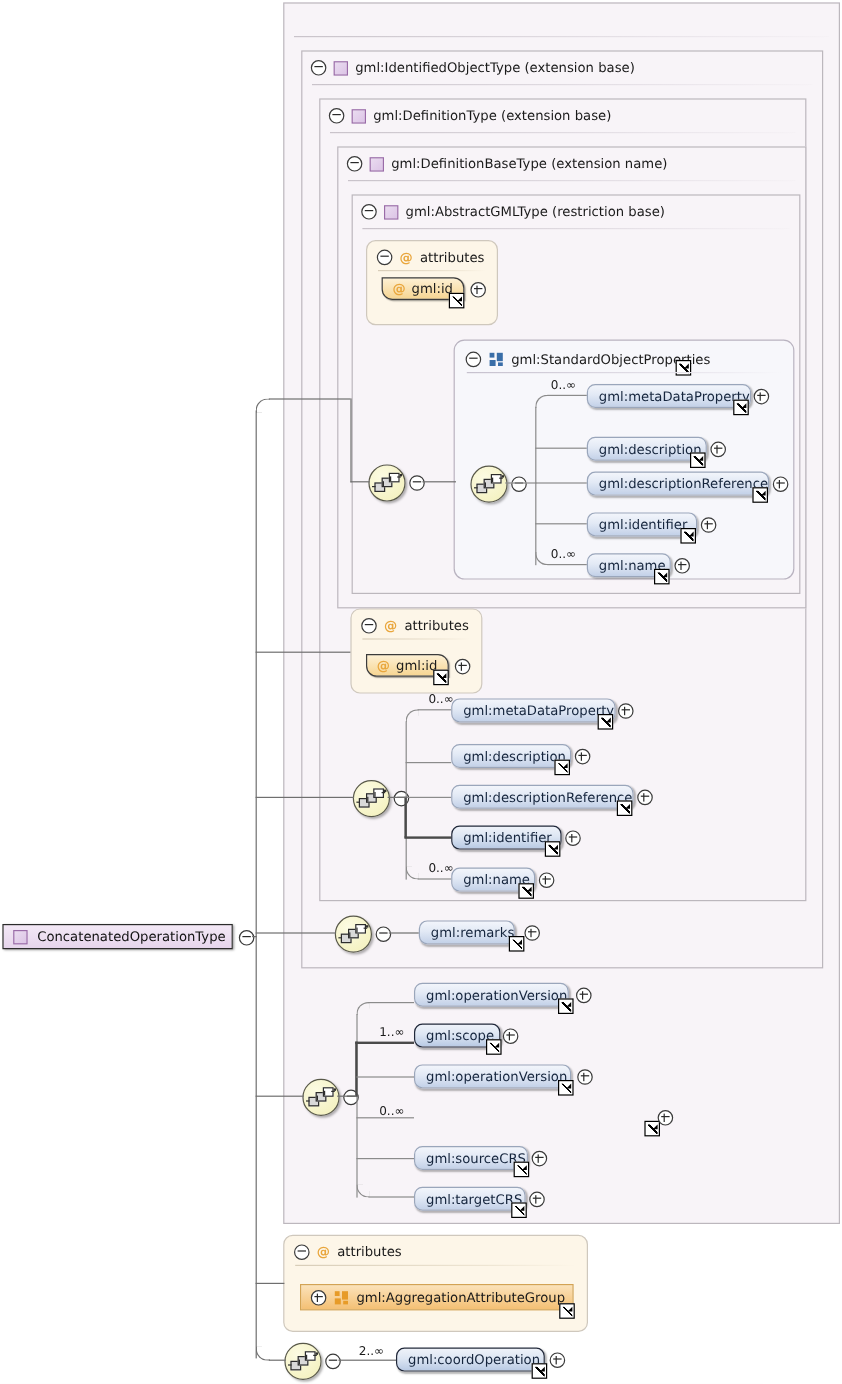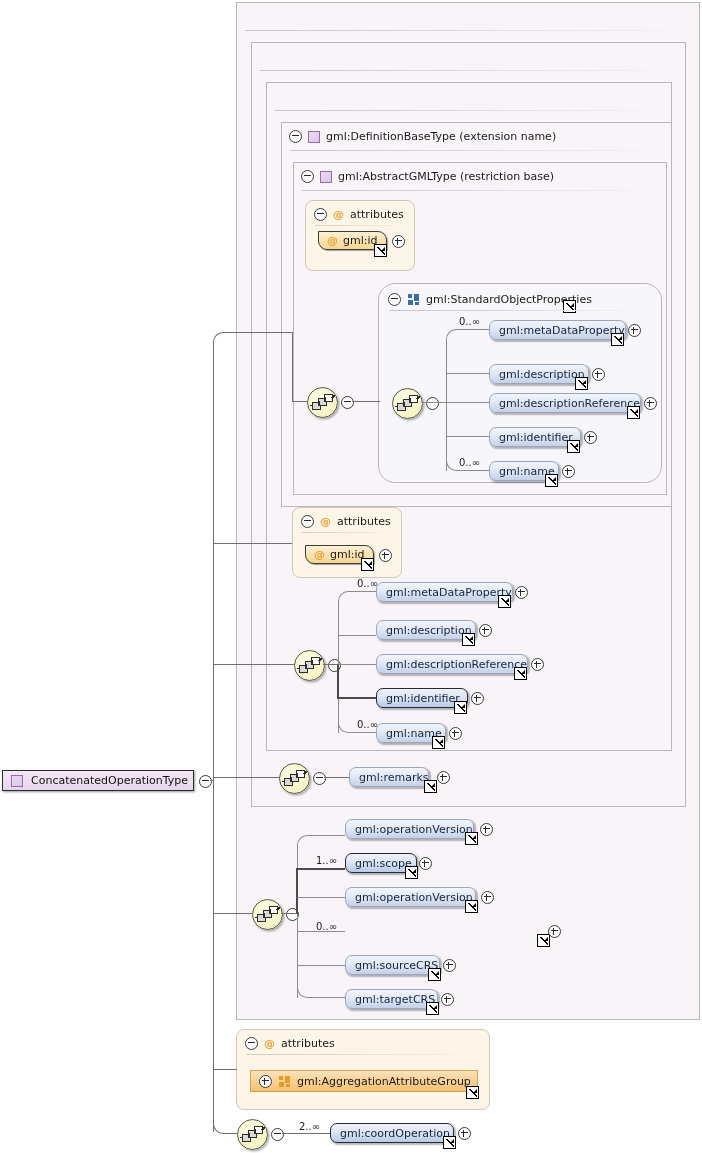--- a/index.html
+++ b/index.html
@@ -51,21 +51,21 @@
           display:flex;align-items:center;gap:7px;padding:0 8px;white-space:nowrap;}
   .agroup .nm{font-size:11px;color:#1a1a1a;}
   .sq-orange{width:11px;height:11px;position:relative;flex:0 0 auto;}
   .sq-orange i{position:absolute;background:#e79b28;}
   .sq-orange i:nth-child(1){left:0;top:0;width:4px;height:4px;}
   .sq-orange i:nth-child(2){left:6px;top:0;width:5px;height:7px;}
   .sq-orange i:nth-child(3){left:0;top:6px;width:5px;height:5px;}
   .sq-orange i:nth-child(4){left:7px;top:8px;width:4px;height:3px;}
 
   
-  .groupbox{position:absolute;box-sizing:border-box;border:1px solid #b9b3c0;border-radius:17px;
+  .groupbox{position:absolute;box-sizing:border-box;border:1px solid #b9b3c0;border-radius:9px;
             background:#f7f7fb;}
   .groupbox-hdr{position:absolute;left:9px;top:7px;height:16px;display:flex;align-items:center;gap:7px;
             white-space:nowrap;}
   .groupbox-rule{position:absolute;height:1px;left:10px;right:10px;top:26px;
             background:linear-gradient(to right,#c6c1ce,#e7e4ec 70%,#f7f7fb);}
   .sq-blue{width:11px;height:11px;position:relative;flex:0 0 auto;}
   .sq-blue i{position:absolute;background:#3a6ea8;}
   .sq-blue i:nth-child(1){left:0;top:0;width:4px;height:4px;}
   .sq-blue i:nth-child(2){left:6px;top:0;width:5px;height:7px;}
   .sq-blue i:nth-child(3){left:0;top:6px;width:5px;height:5px;}
@@ -142,24 +142,34 @@
 </head>
 <body>
 
 <div id="stage">
 
   <div class="cbox" style="left:236px;top:2px;width:464px;height:1018px;">
     <div class="cbox-rule"></div>
   </div>
 
   <div class="cbox" style="left:251px;top:42px;width:435px;height:765px;">
+    <div class="cbox-hdr">
+      <span class="tg"></span>
+      <span class="sq-purple"></span>
+      <span class="cbox-label">gml:IdentifiedObjectType (extension base)</span>
+    </div>
     <div class="cbox-rule"></div>
   </div>
 
   <div class="cbox" style="left:266px;top:82px;width:406px;height:669px;">
+    <div class="cbox-hdr">
+      <span class="tg"></span>
+      <span class="sq-purple"></span>
+      <span class="cbox-label">gml:DefinitionType (extension base)</span>
+    </div>
     <div class="cbox-rule"></div>
   </div>
 
   <div class="cbox" style="left:281px;top:122px;width:391px;height:385px;">
     <div class="cbox-hdr">
       <span class="tg"></span>
       <span class="sq-purple"></span>
       <span class="cbox-label">gml:DefinitionBaseType (extension name)</span>
     </div>
     <div class="cbox-rule"></div>

